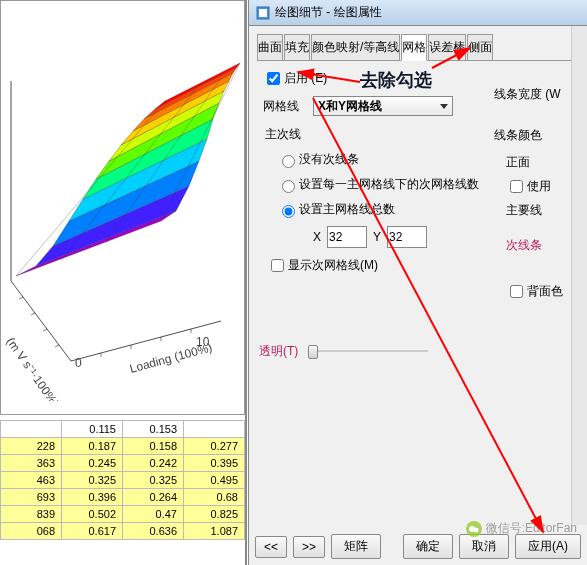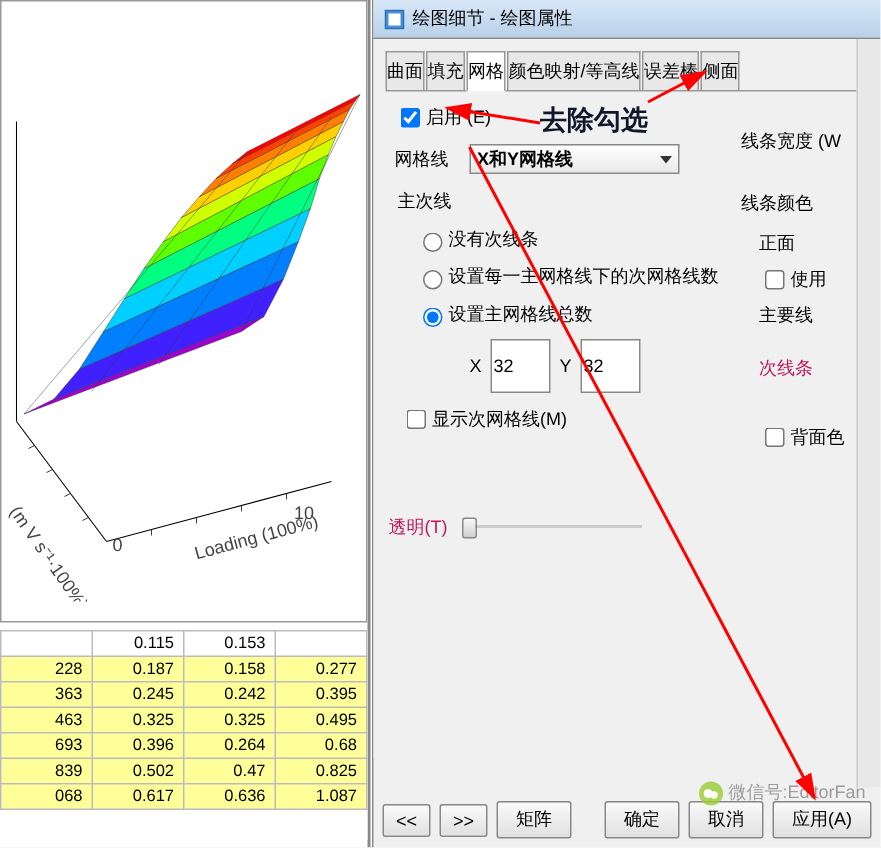--- a/index.html
+++ b/index.html
@@ -36,21 +36,21 @@
 .dropdown { flex: 1; height: 20px; border: 1px solid #888; background: linear-gradient(#fff, #e8e8e8); padding: 0 4px; display: flex; align-items: center; justify-content: space-between; cursor: pointer; max-width: 140px; font-weight: bold; }
 .dropdown-arrow { width: 0; height: 0; border-left: 4px solid transparent; border-right: 4px solid transparent; border-top: 5px solid #333; }
 
 .section-label { margin: 10px 0 6px 8px; }
 .radio-group { margin-left: 20px; }
 .radio-row { display: flex; align-items: center; margin: 8px 0; }
 .radio-row input { margin-right: 4px; }
 
 .xy-inputs { display: flex; align-items: center; margin: 8px 0 8px 30px; }
 .xy-inputs span { margin: 0 6px; }
-.xy-inputs input { width: 40px; height: 36px; border: 1px solid #888; padding: 0 1px; }
+.xy-inputs input { width: 40px; height: 22px; border: 1px solid #888; padding: 0 1px; }
 
 .right-col { position: absolute; left: 245px; top: 60px; width: 90px; }
 .right-col .sec { margin-bottom: 10px; }
 .right-col .sub { margin-left: 12px; margin-top: 6px; display: flex; align-items: center; }
 .grey-text { color: #be185d; }
 
 .slider-row { position: absolute; left: 10px; top: 315px; display: flex; align-items: center; }
 .slider { width: 120px; height: 20px; margin: 0 10px; position: relative; }
 .slider-track { position: absolute; top: 9px; width: 100%; height: 2px; background: #ccc; }
 .slider-thumb { position: absolute; top: 4px; left: 0px; width: 10px; height: 14px; background: linear-gradient(#f8f8f8,#d0d0d0); border: 1px solid #888; border-radius: 2px; }
@@ -177,22 +177,22 @@
         <rect x="2" y="2" width="12" height="12" fill="#4a90d9" stroke="#2a70b9"></rect>
         <rect x="4" y="4" width="8" height="8" fill="#fff"></rect>
       </svg>
     <span class="titlebar-text">绘图细节 - 绘图属性</span>
   </div>
 
   <div class="dialog-body">
     <div class="tabs" id="tabs-container">
         <div class="tab">曲面</div>
         <div class="tab">填充</div>
+        <div class="tab">颜色映射/等高线</div>
         <div class="tab active">网格</div>
-        <div class="tab">颜色映射/等高线</div>
         <div class="tab">误差棒</div>
         <div class="tab">侧面</div>
       </div>
 
     <div class="form-row" style="margin-left:6px;">
       <input type="checkbox" class="checkbox" checked="" style="">
       <label>启用 (E)</label>
     </div>
 
     <div class="form-row" style="margin-left:6px;">

